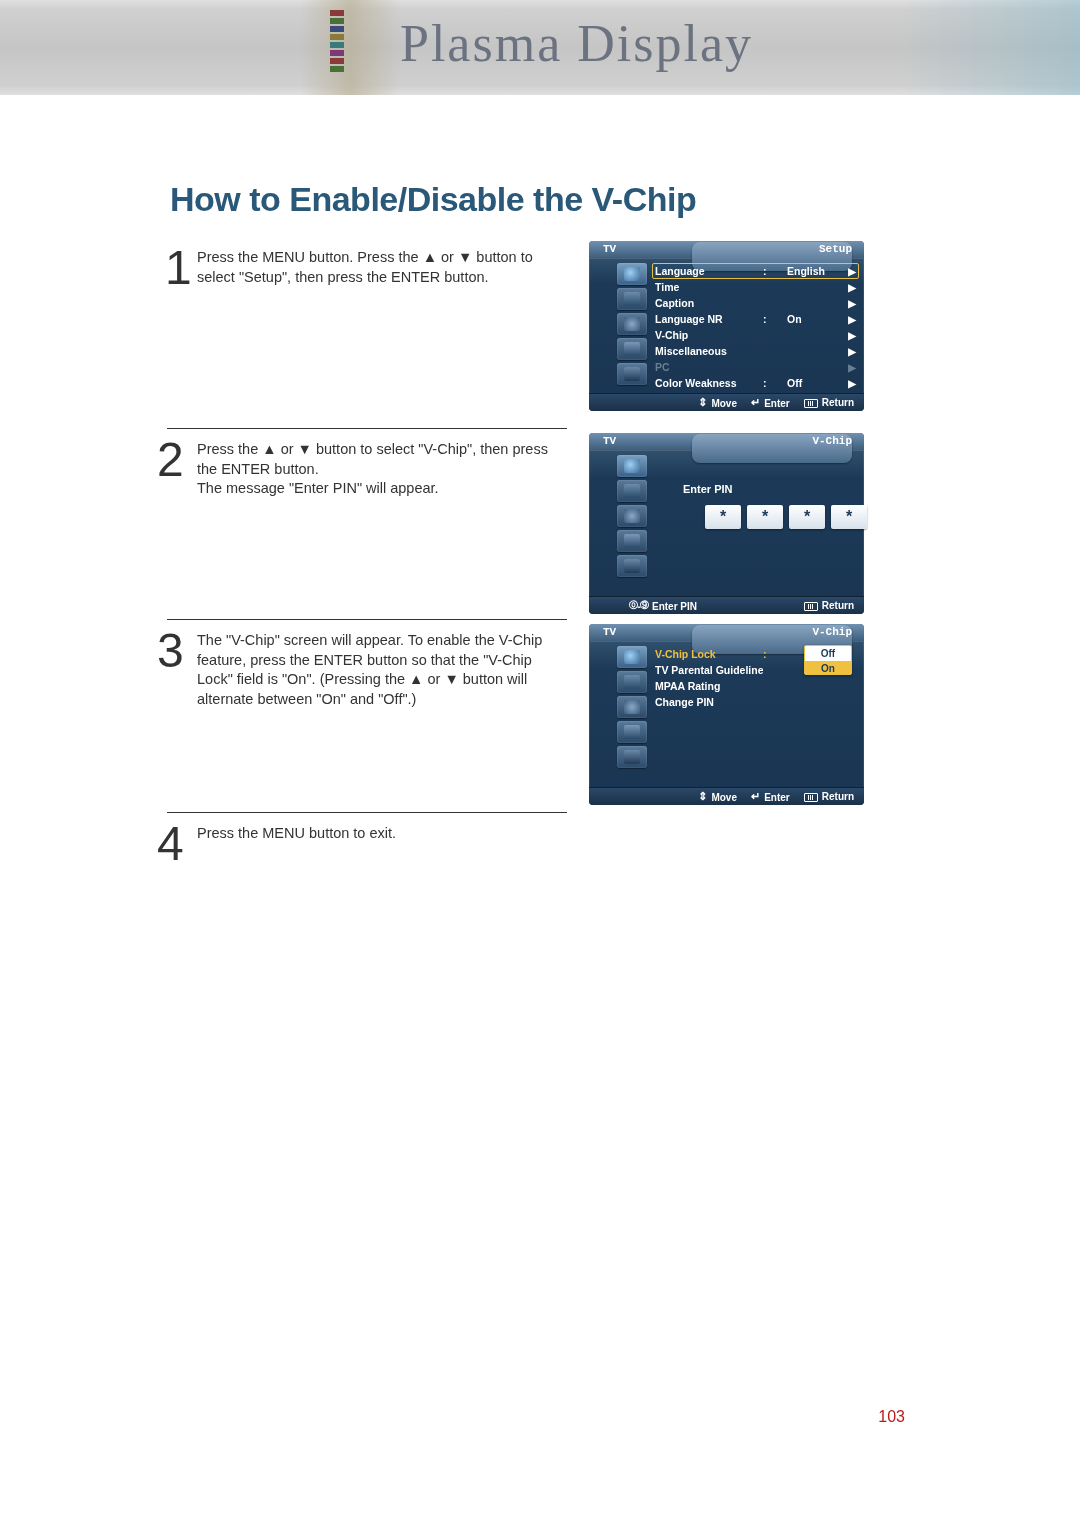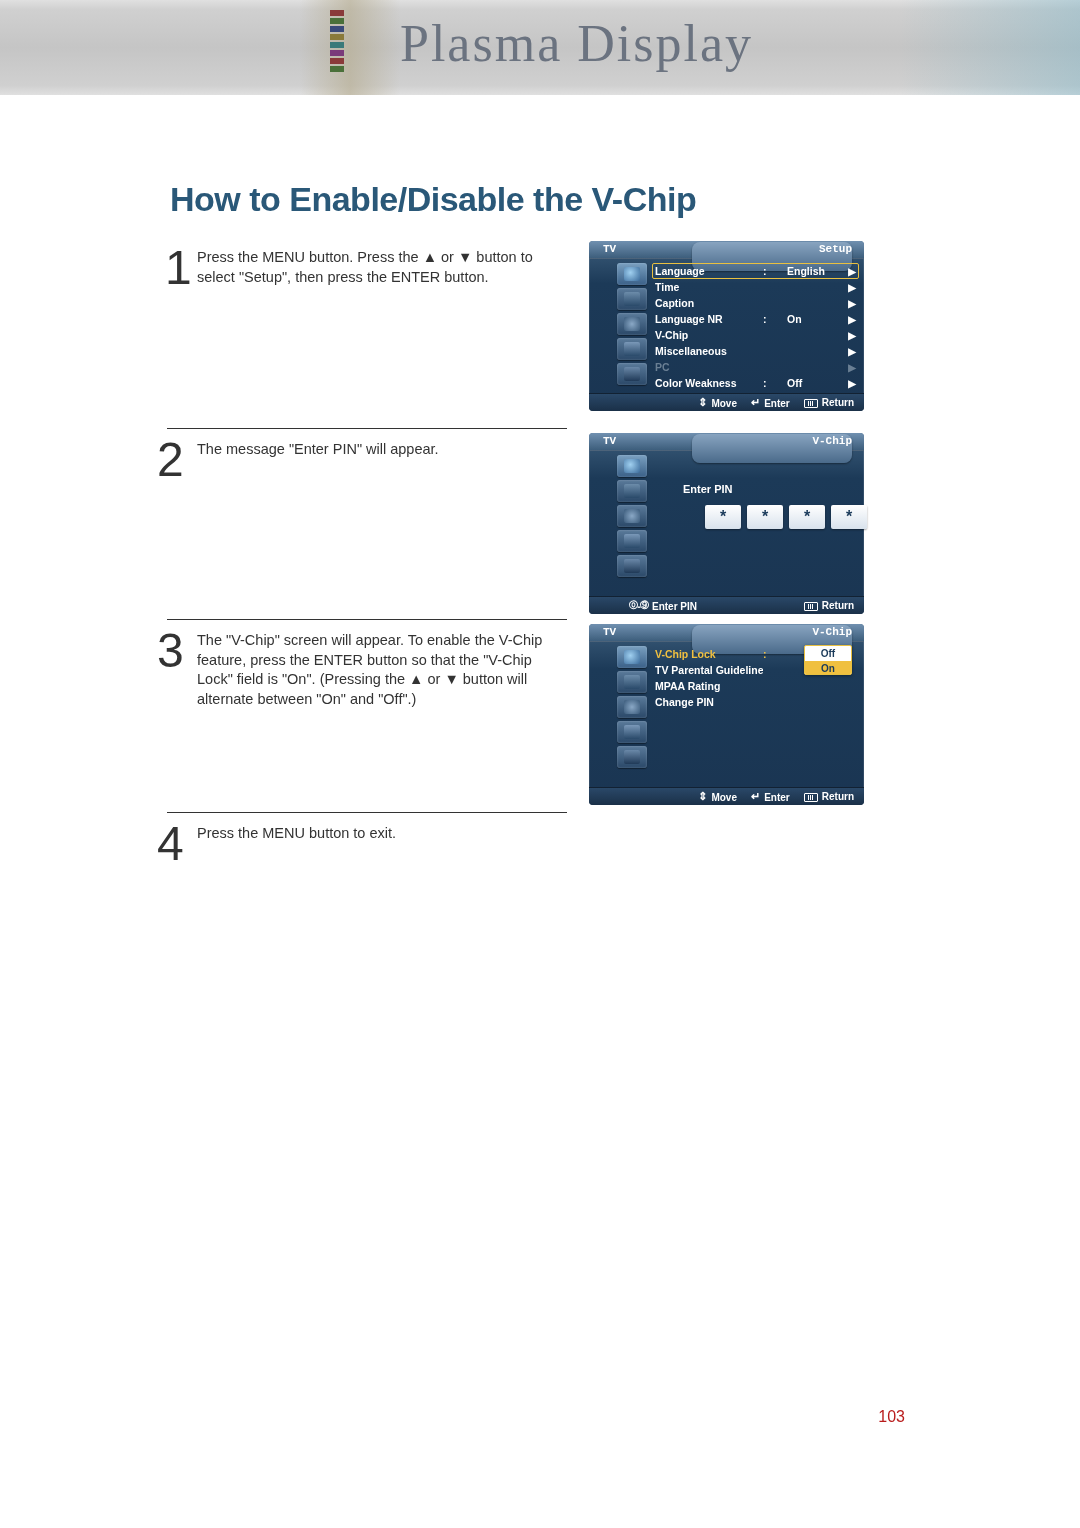--- a/index.html
+++ b/index.html
@@ -259,20 +259,21 @@
   <div class="step-num step1num">1</div>
   <div class="step-text">
     <p>Press the MENU button. Press the ▲ or ▼ button to select "Setup", then press the ENTER button.</p>
   </div>
 </div>
 
 <div class="rule" style="top:428px;"></div>
 <div class="step" style="top:440px;">
   <div class="step-num">2</div>
   <div class="step-text">
+    <p>Press the ▲ or ▼ button to select "V-Chip", then press the ENTER button.</p>
     <p>The message "Enter PIN" will appear.</p>
   </div>
 </div>
 
 <div class="rule" style="top:619px;"></div>
 <div class="step" style="top:631px;">
   <div class="step-num">3</div>
   <div class="step-text">
     <p>The "V-Chip" screen will appear. To enable the V-Chip feature, press the ENTER button so that the "V-Chip Lock" field is "On". (Pressing the ▲ or ▼ button will alternate between "On" and "Off".)</p>
   </div>

